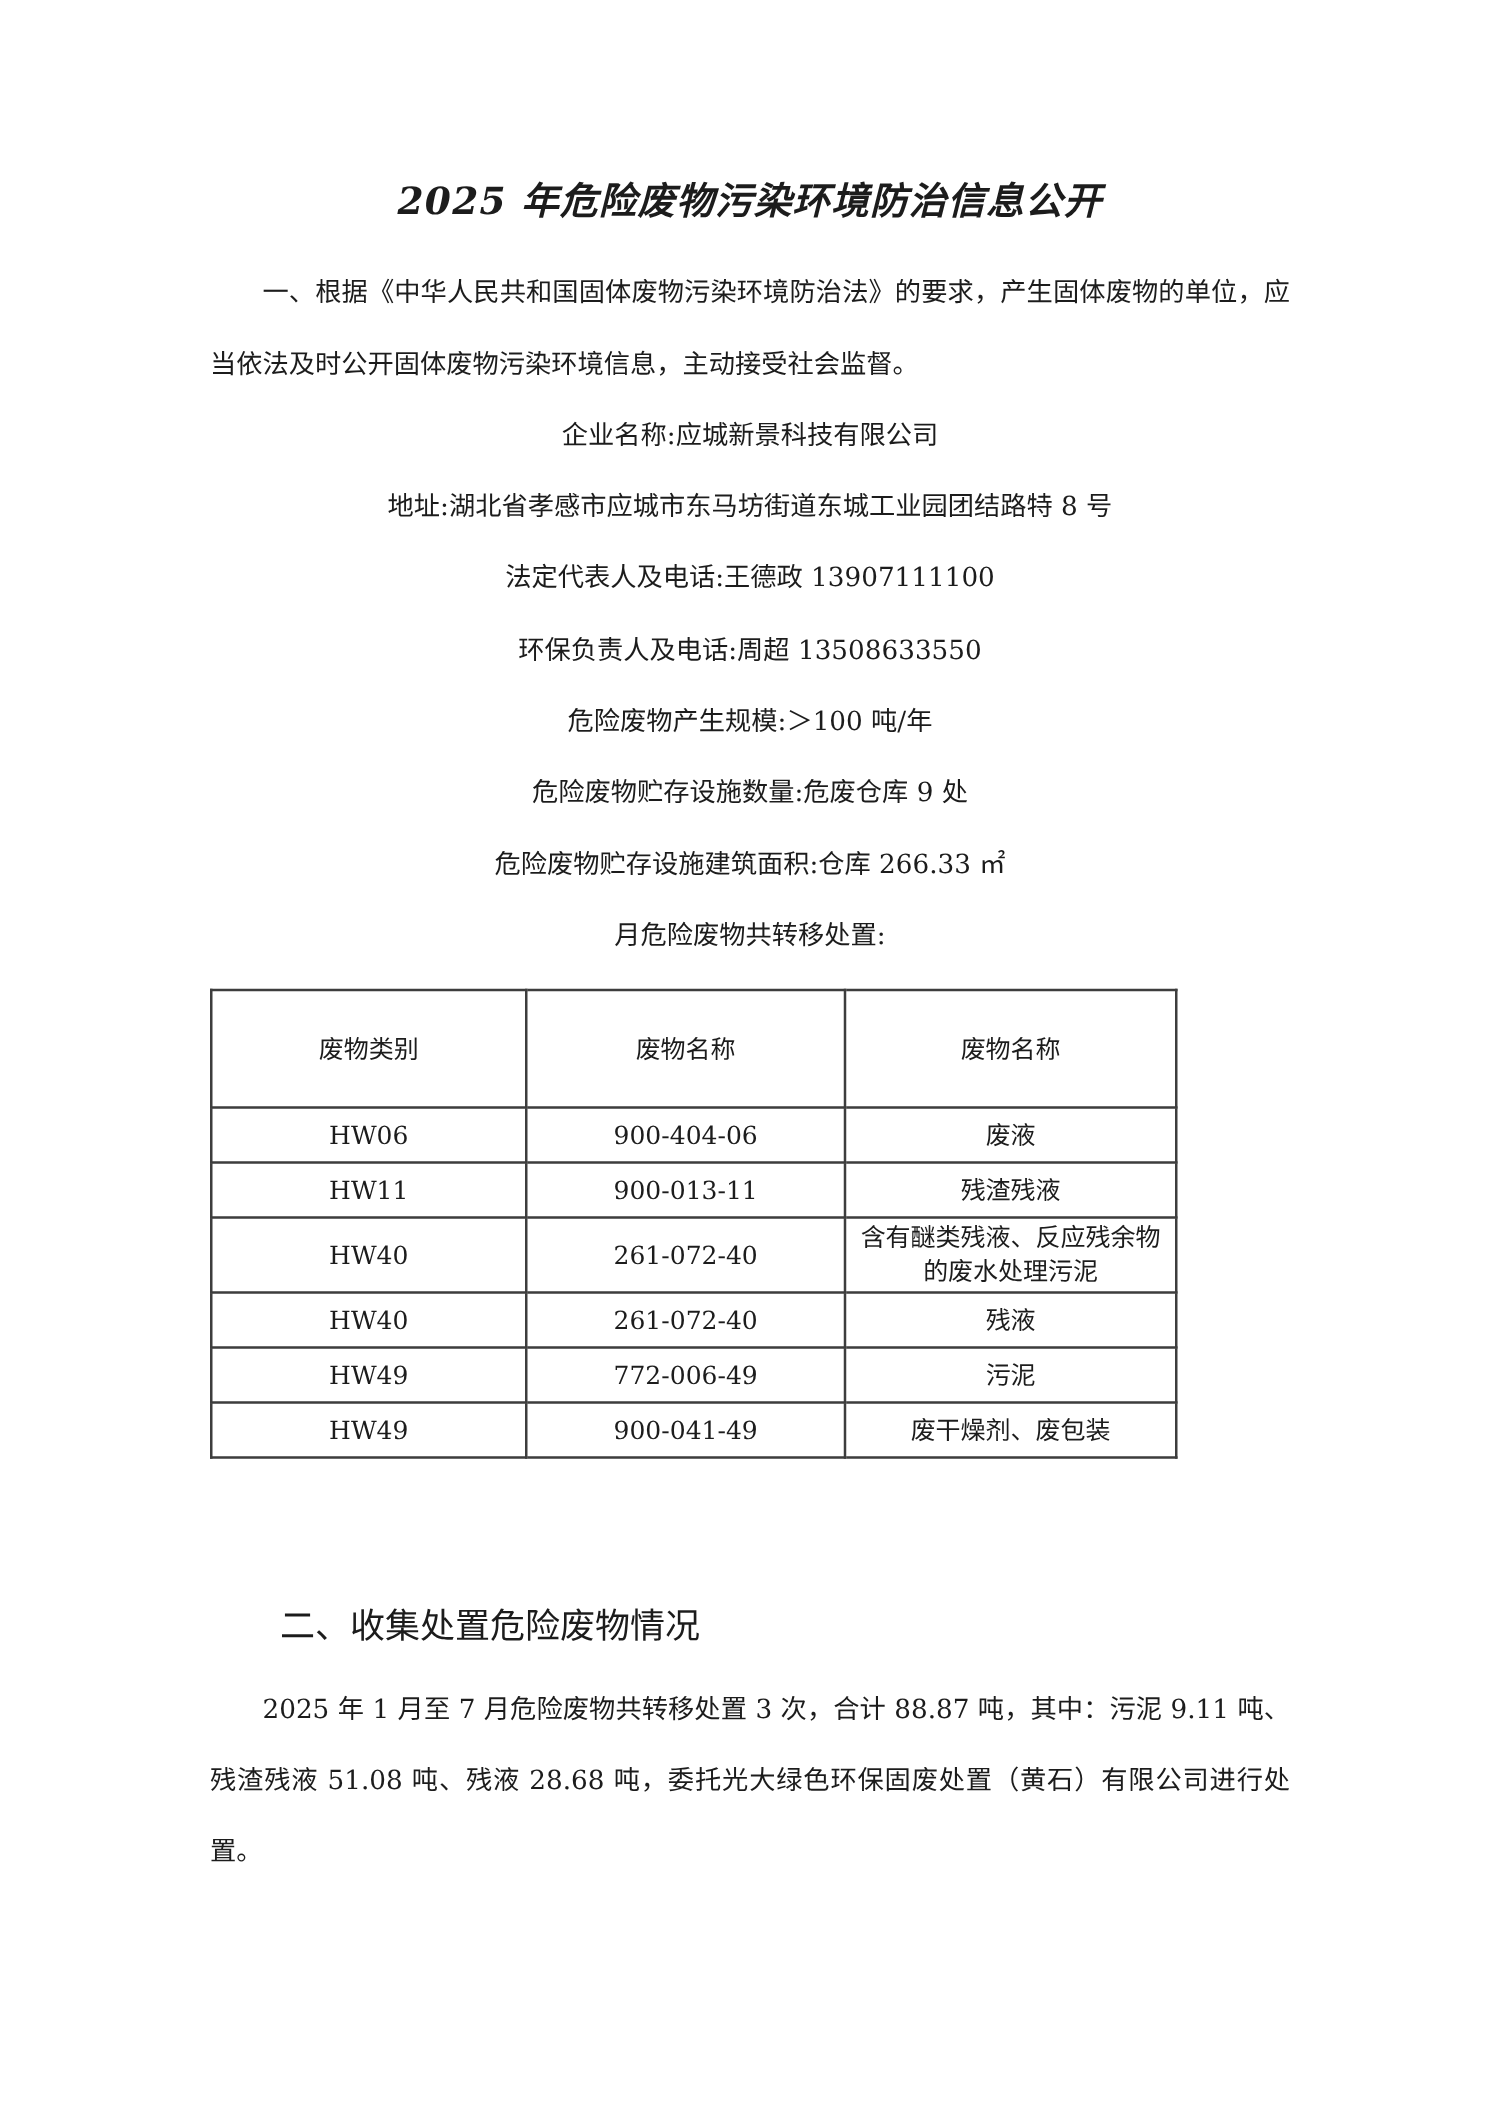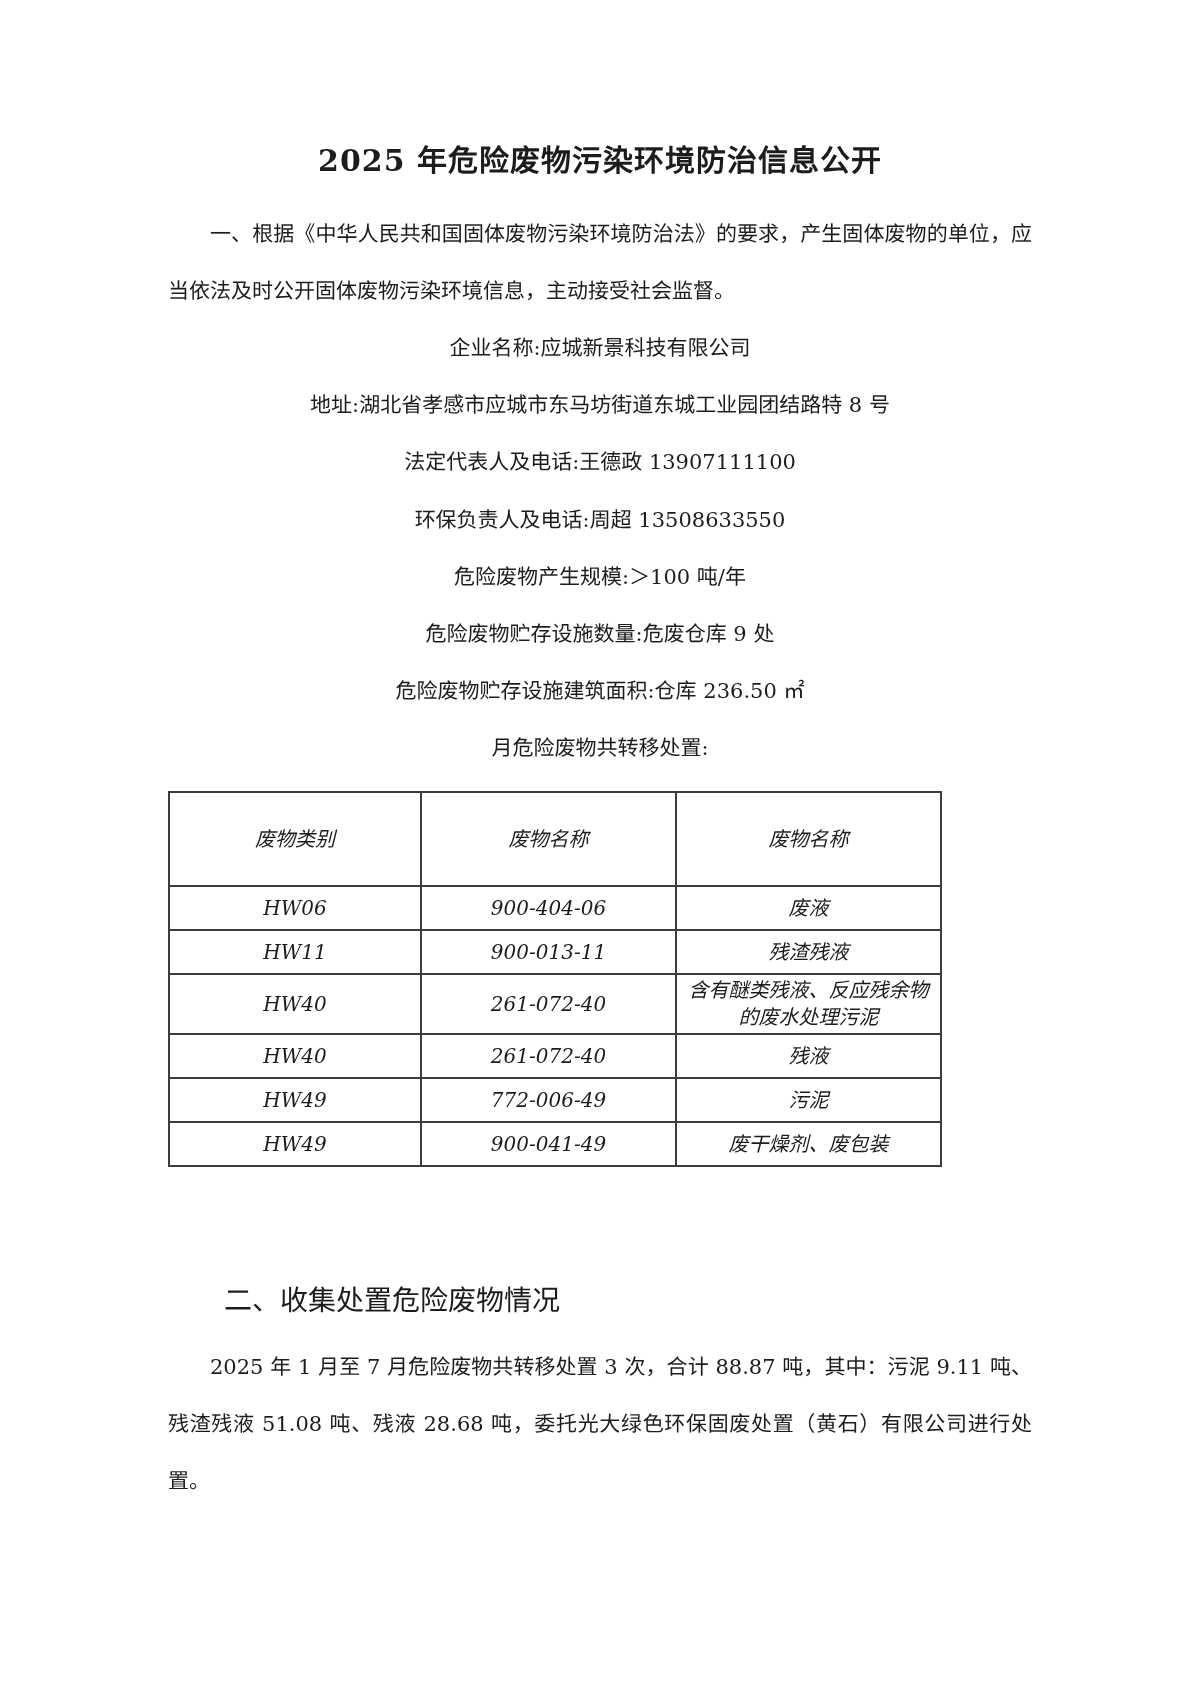--- a/index.html
+++ b/index.html
@@ -17,20 +17,21 @@
     overflow: hidden;
     box-sizing: border-box;
     padding: 136px 167px 0 168px;
   }
   .doc-title {
     text-align: center;
     font-size: 30px;
     font-weight: 700;
     margin: 0 0 26px 0;
     letter-spacing: 1px;
+    font-style: italic;
   }
   .para {
     font-size: 21px;
     line-height: 2.72;
     text-align: justify;
     margin: 0;
   }
   .indent {
     text-indent: 2em;
   }
@@ -38,21 +39,20 @@
     font-size: 21px;
     line-height: 2.72;
     margin: 0;
     text-align: center;
   }
   table.waste-table {
     border-collapse: collapse;
     width: 772px;
     margin-top: 14px;
     table-layout: fixed;
-    font-style: italic;
   }
   table.waste-table th,
   table.waste-table td {
     border: 2px solid #3d3d3d;
     text-align: center;
     vertical-align: middle;
     font-weight: 400;
     font-size: 20px;
     padding: 2px 4px;
     line-height: 1.35;
@@ -86,21 +86,21 @@
   <h1 class="doc-title">2025 年危险废物污染环境防治信息公开</h1>
 
   <p class="para indent">一、根据《中华人民共和国固体废物污染环境防治法》的要求，产生固体废物的单位，应当依法及时公开固体废物污染环境信息，主动接受社会监督。</p>
 
   <p class="info-line">企业名称:应城新景科技有限公司</p>
   <p class="info-line">地址:湖北省孝感市应城市东马坊街道东城工业园团结路特 8 号</p>
   <p class="info-line">法定代表人及电话:王德政 13907111100</p>
   <p class="info-line">环保负责人及电话:周超 13508633550</p>
   <p class="info-line">危险废物产生规模:＞100 吨/年</p>
   <p class="info-line">危险废物贮存设施数量:危废仓库 9 处</p>
-  <p class="info-line">危险废物贮存设施建筑面积:仓库 236.50 ㎡</p>
+  <p class="info-line">危险废物贮存设施建筑面积:仓库 266.33 ㎡</p>
   <p class="info-line">月危险废物共转移处置:</p>
 
   <table class="waste-table">
     <colgroup>
       <col class="c1">
         <col class="c2">
         <col class="c3">
     </colgroup>
     <thead>
       <tr>

